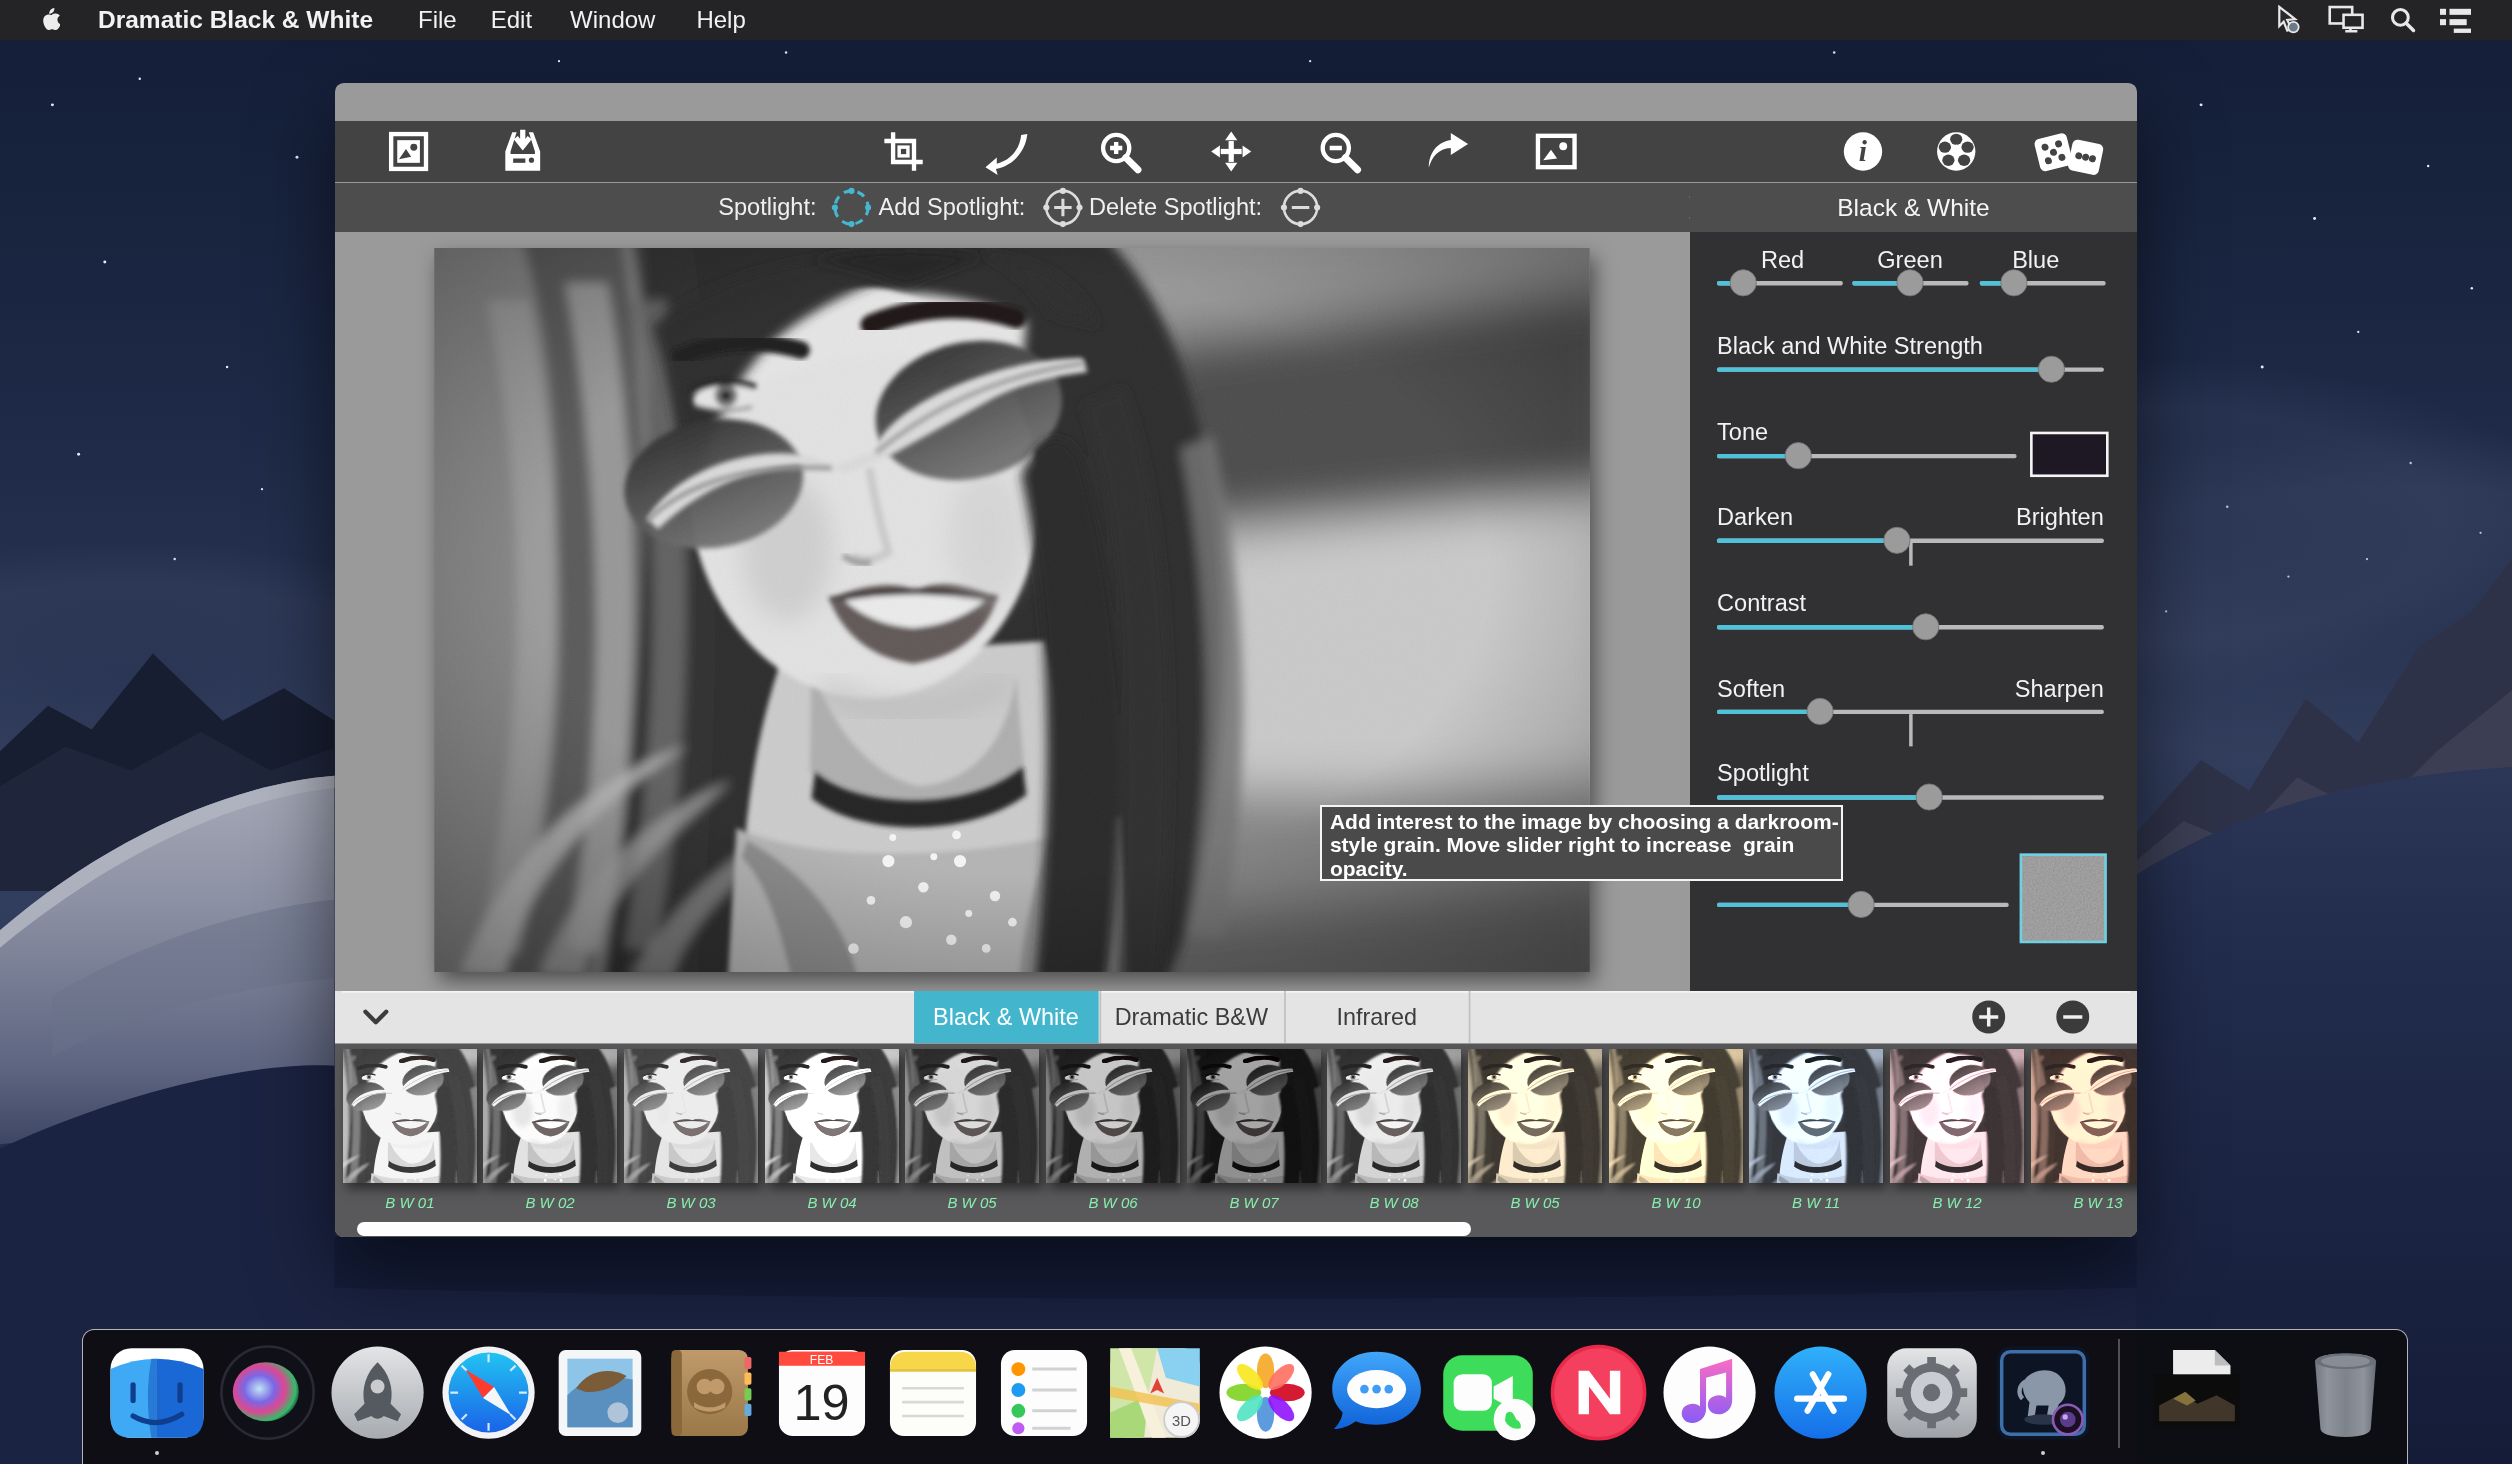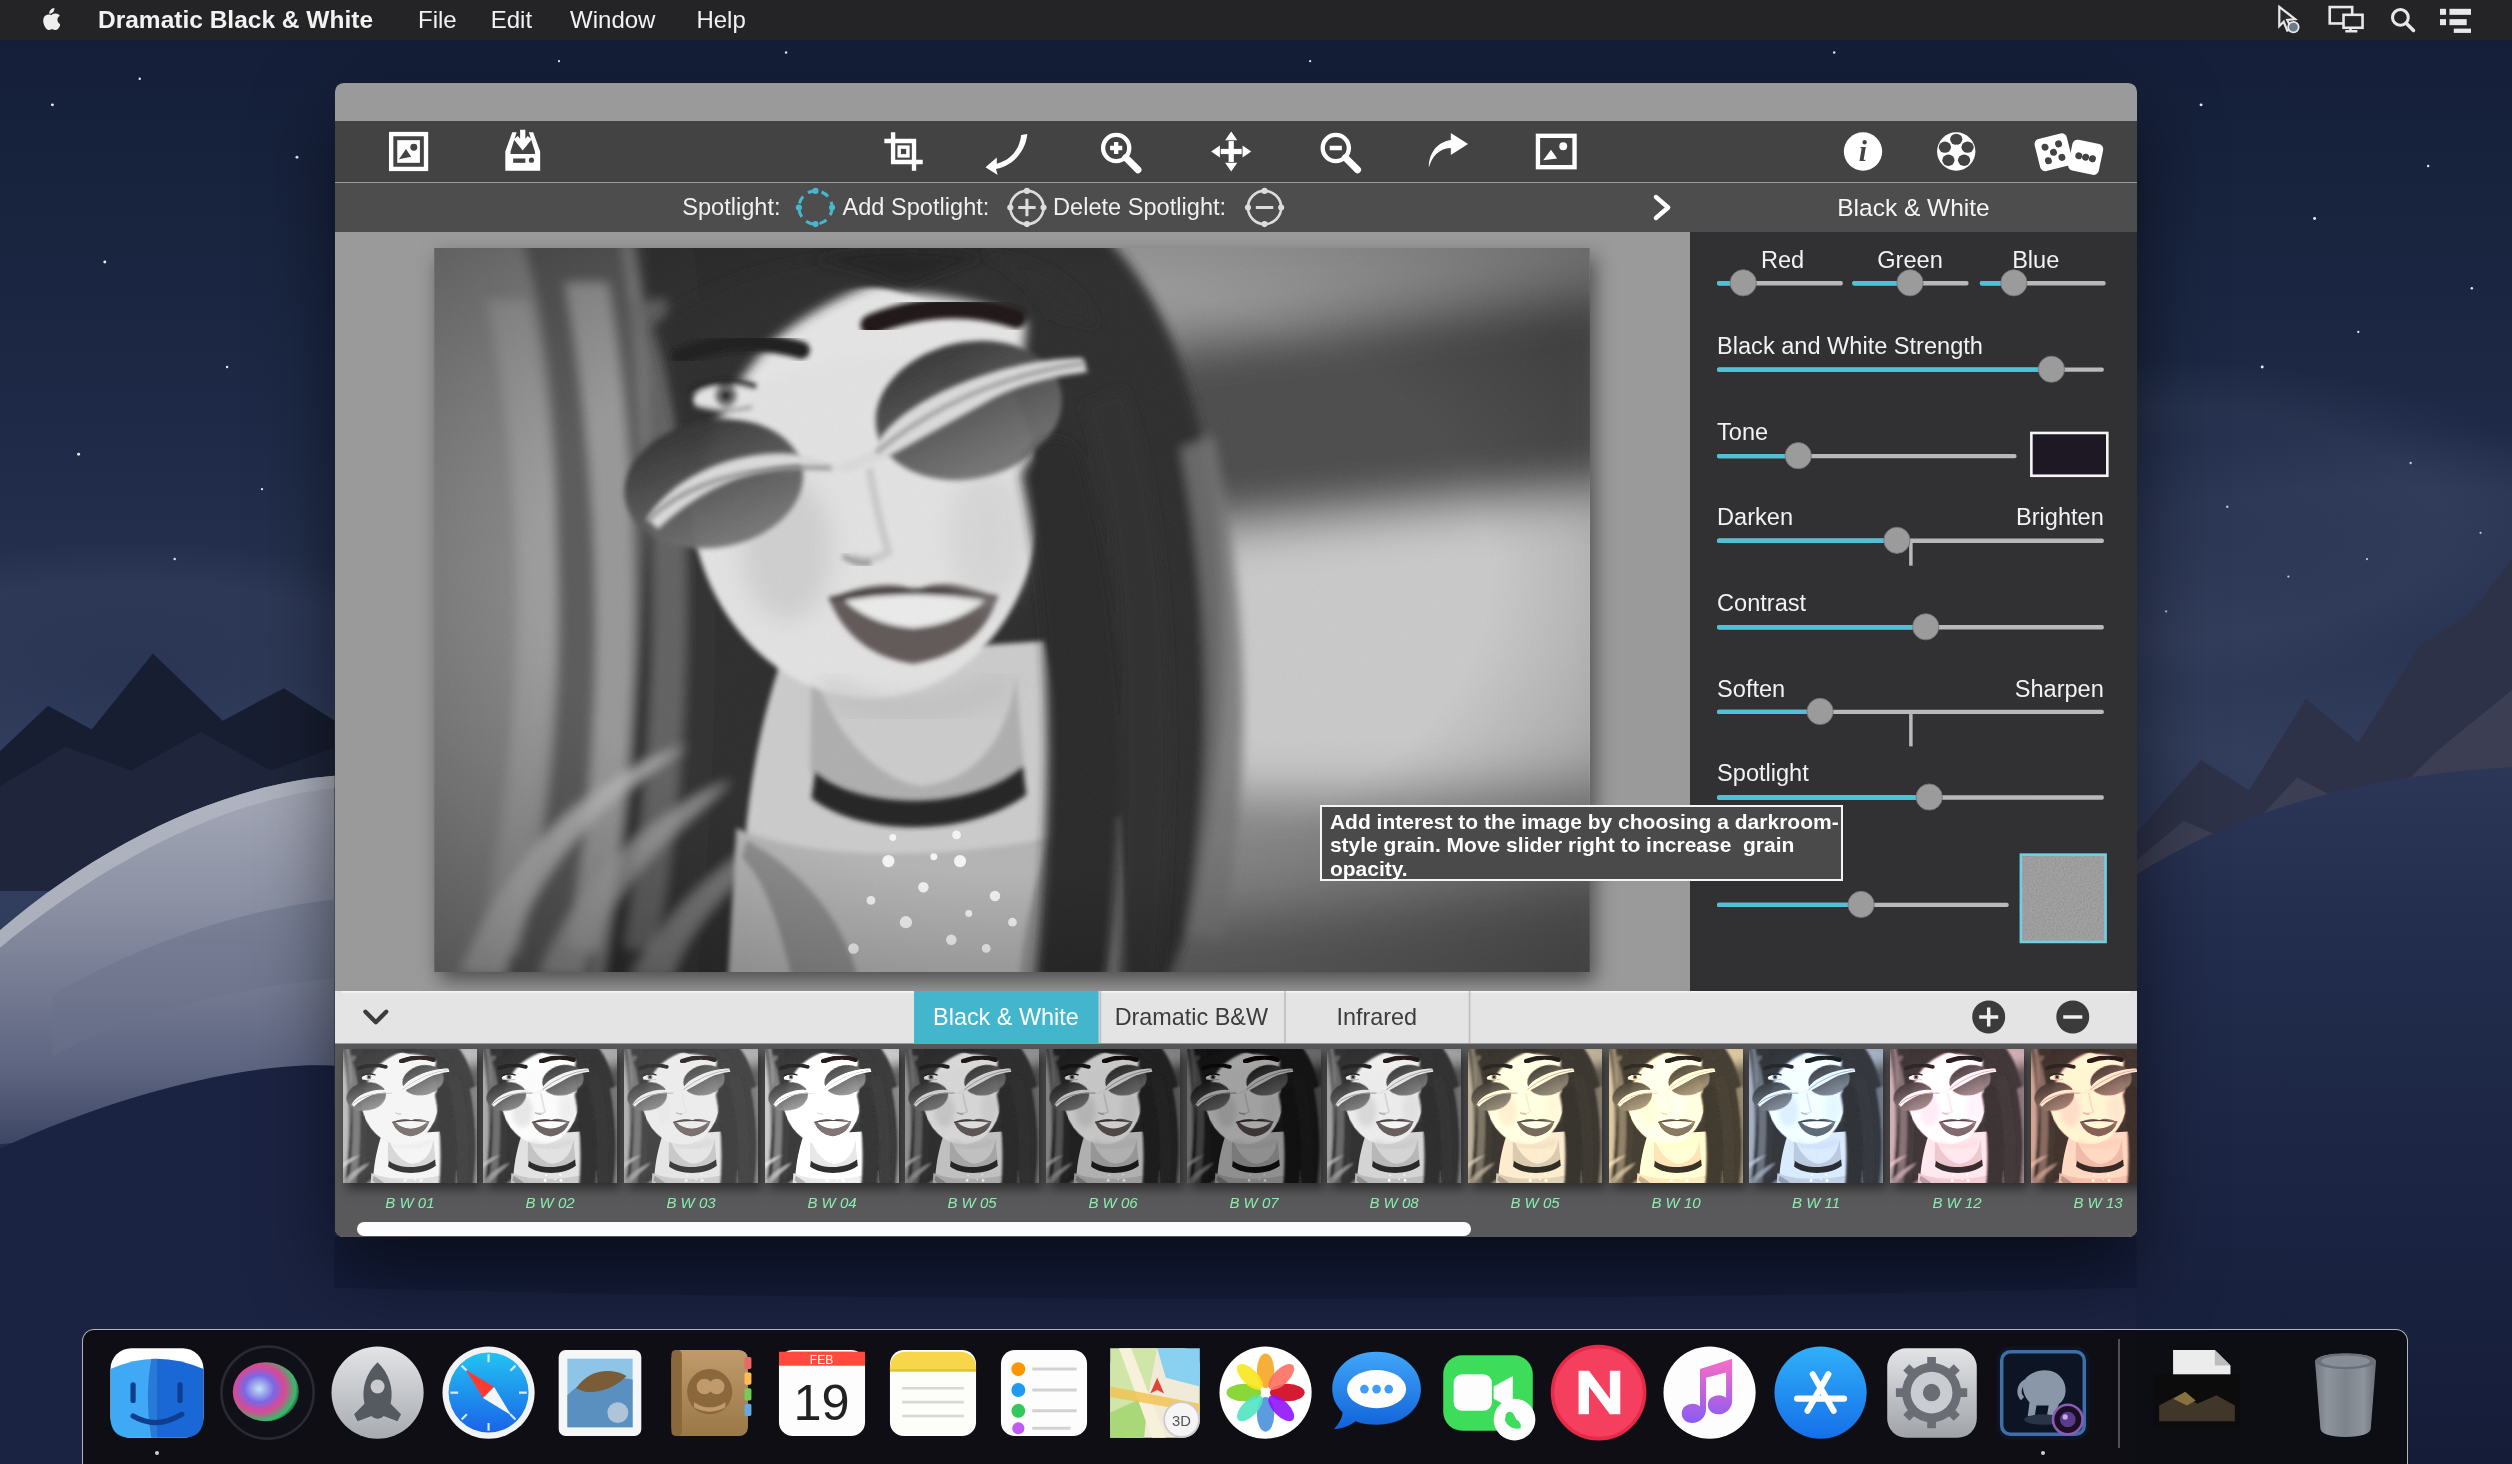--- a/index.html
+++ b/index.html
@@ -9,21 +9,21 @@
 #menubar { position:absolute; left:0; top:0; width:2512px; height:40px; background:#242427; color:#f2f2f2; display:flex; align-items:center; z-index:50; }
 #menubar .app { font-weight:bold; font-size:24.5px; margin-left:38px; }
 #menubar .mi { font-size:24px; }
 
 #win { position:absolute; left:335px; top:83px; width:1802px; height:1154px; border-radius:8.7px; box-shadow:0 35px 79px rgba(0,0,0,0.55); z-index:10; overflow:hidden; background:#9a9a9a; }
 #titlebar { position:absolute; left:0; top:0; width:1802px; height:38px; background:linear-gradient(#404040,#383838); border-bottom:0.9px solid #282828; }
 .tl { position:absolute; top:8.7px; width:20px; height:20px; border-radius:50%; }
 #title { position:absolute; top:0; left:0; width:100%; height:38px; display:flex; align-items:center; justify-content:center; color:#c8c8c8; font-size:23.6px; }
 #toolbar { position:absolute; left:0; top:38px; width:1802px; height:61px; background:#434343; }
 #sep1 { position:absolute; left:0; top:100px; width:1802px; height:0.9px; background:#2e2e2e; }
-#spotbar { position:absolute; left:0; top:100px; width:1355px; height:49px; background:#4d4d4d; color:#f0f0f0; }
+#spotbar { position:absolute; left:0; top:100px; width:1355px; height:49px; background:#4d4d4d; color:#f0f0f0;padding-left:36px; }
 #panelhead { position:absolute; left:1355px; top:100px; width:447px; height:49px; background:#4d4d4d; color:#f5f5f5; display:flex; align-items:center; justify-content:center; font-size:24.5px; }
 #content { position:absolute; left:0; top:149px; width:1355px; height:759px; background:#9a9a9a; }
 #photo { position:absolute; left:99px; top:15.7px; width:1156px; height:724px; background:#888; box-shadow:5.2px 8.7px 19px rgba(0,0,0,0.5); }
 #panel { position:absolute; left:1355px; top:149px; width:447px; height:759px; background:#313134; color:#5eead4; }
 #tabbar { position:absolute; left:0; top:908px; width:1802px; height:52px; background:#e4e4e4; }
 #footer { position:absolute; left:0; top:961px; width:1802px; height:197px; background:#59595b; }
 
 .thumb { position:absolute; top:5.2px; width:134px; height:134px; background:#777; box-shadow:4.4px 6.1px 10.5px rgba(0,0,0,0.5); overflow:hidden; }
 .thumb svg { width:134px; height:134px; display:block; }
 .tlabel { position:absolute; top:150px; width:134px; text-align:center; color:#86efac; font-size:15px;font-style:italic; }

